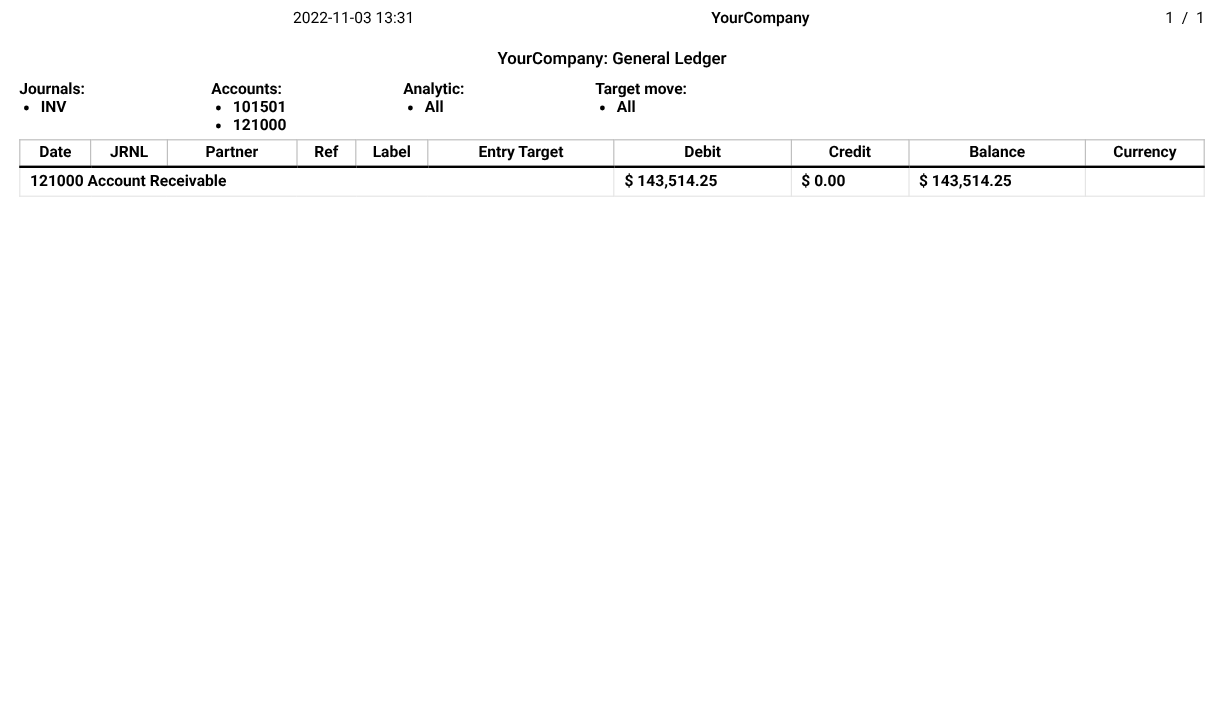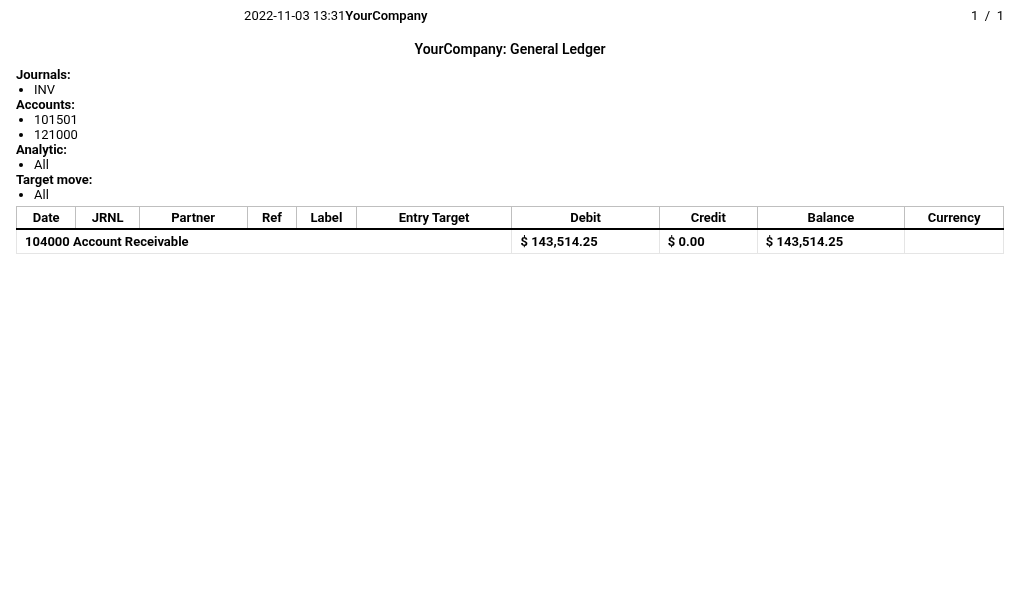--- a/index.html
+++ b/index.html
@@ -10,45 +10,45 @@
       background: #fff;
       padding: 8px 16px;
     }
     .header-row {
       display: flex;
       justify-content: space-between;
       align-items: center;
       margin-bottom: 18px;
     }
     .header-left { flex: 1; text-align: right; }
-    .header-center { flex: 1; text-align: left; font-weight: 600; }
+    .header-center { flex: 1; text-align: right; font-weight: 600; }
     .header-right { flex: 1; text-align: right; }
     .report-title {
       font-weight: 600;
       font-size: 14px;
       margin-bottom: 10px;
       text-align: center;
     }
     .filters {
       display: flex;
       gap: 0;
       margin-bottom: 4px;
-      flex-direction: column;
     }
     .filter-col {
       min-width: 160px;
     }
     .filter-label {
       font-weight: 700;
       font-size: 13px;
     }
     .filter-items {
       list-style: disc;
       margin-left: 18px;
       font-size: 13px;
+      font-weight: bold;
     }
     table.ledger {
       width: 100%;
       border-collapse: collapse;
       margin-top: 4px;
       border-radius: 18px;
     }
     table.ledger thead th {
       border: 1px solid #bfbfbf;
       border-bottom: 2px solid #000;
@@ -134,20 +134,20 @@
       <th class="col-move">Label</th>
       <th class="col-label">Entry Target</th>
       <th class="col-debit num">Debit</th>
       <th class="col-credit num">Credit</th>
       <th class="col-balance num">Balance</th>
       <th class="col-currency">Currency</th>
     </tr>
   </thead>
   <tbody>
     <tr>
-      <td colspan="6">104000 Account Receivable</td>
+      <td colspan="6">121000 Account Receivable</td>
       <td>$ 143,514.25</td>
       <td>$ 0.00</td>
       <td>$ 143,514.25</td>
       <td></td>
     </tr>
   </tbody>
 </table>
 
 </body></html>

